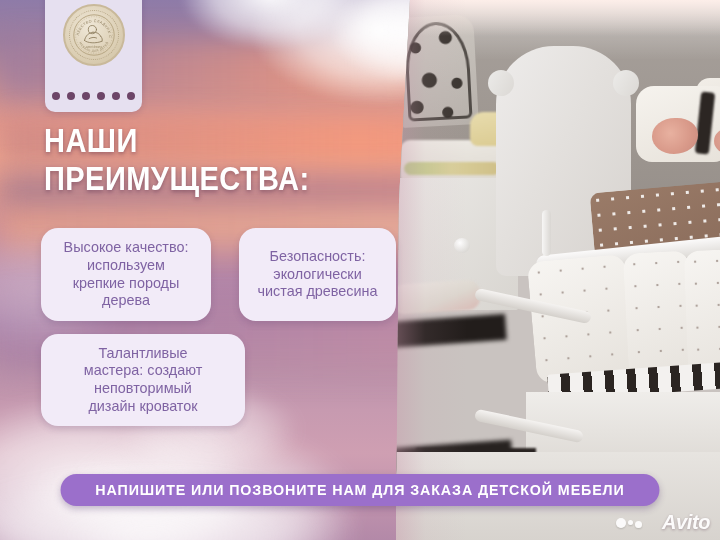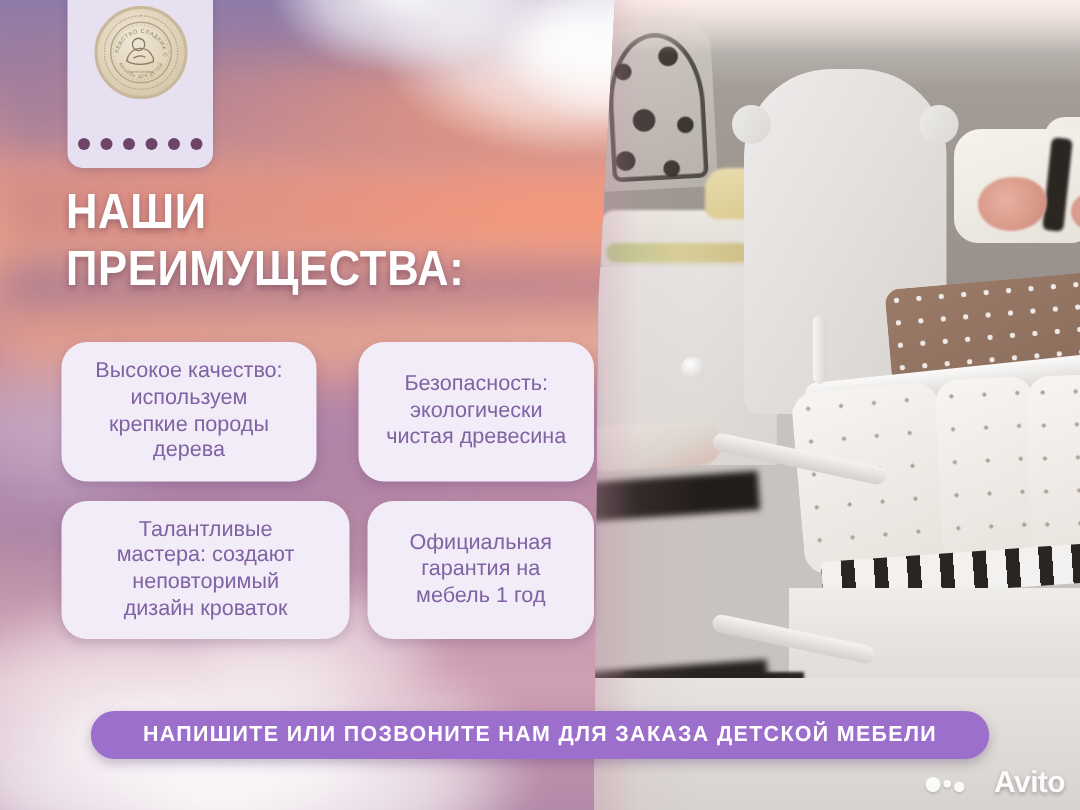--- a/index.html
+++ b/index.html
@@ -261,20 +261,21 @@
     letter-spacing:.9px;
     box-shadow:0 3px 8px rgba(70,40,100,.3);
     transform:scaleX(.985);
   }
 
   
   .avito {
     position:absolute; right:10px; bottom:6px;
     display:flex; align-items:center; gap:20px;
     opacity:.92;
+    font-style:italic;
   }
   .avito-marks { display:flex; align-items:center; gap:2px; }
   .avito-marks i {
     display:block; border-radius:50%;
     background:rgba(255,255,255,.95);
     box-shadow:0 1px 2px rgba(0,0,0,.18);
   }
   .avito-marks i:nth-child(1){ width:10px; height:10px; }
   .avito-marks i:nth-child(2){ width:5px;  height:5px; }
   .avito-marks i:nth-child(3){ width:7px;  height:7px; align-self:flex-end; }
@@ -388,23 +389,20 @@
 дерева</div>
       <div class="card card-2">Безопасность:
 экологически
 чистая древесина</div>
     </div>
     <div class="card-row">
       <div class="card card-3">Талантливые
 мастера: создают
 неповторимый
 дизайн кроваток</div>
-      <div class="card card-4">Официальная
-гарантия на
-мебель 1 год</div>
     </div>
   </div>
 
   <div class="banner">НАПИШИТЕ ИЛИ ПОЗВОНИТЕ НАМ ДЛЯ ЗАКАЗА ДЕТСКОЙ МЕБЕЛИ</div>
 
   <div class="avito">
     <div class="avito-marks">
       <i></i>
       <i></i>
       <i></i>

